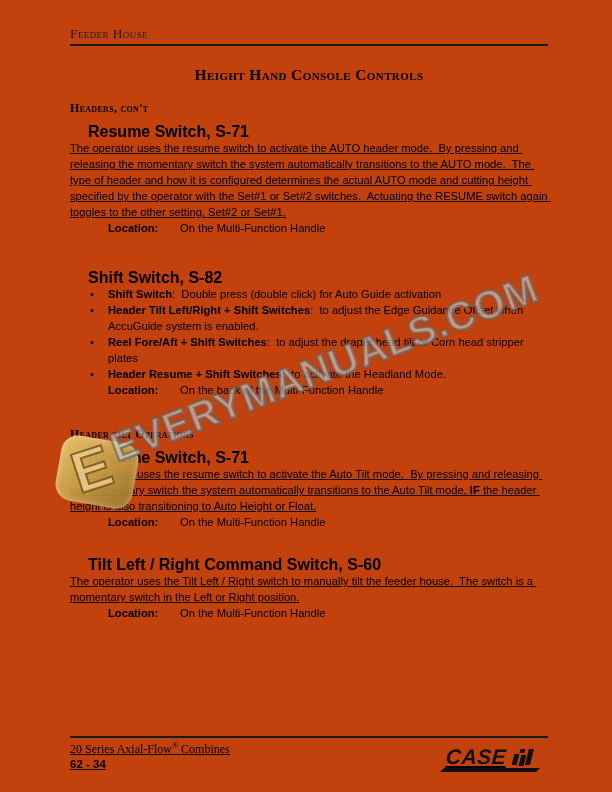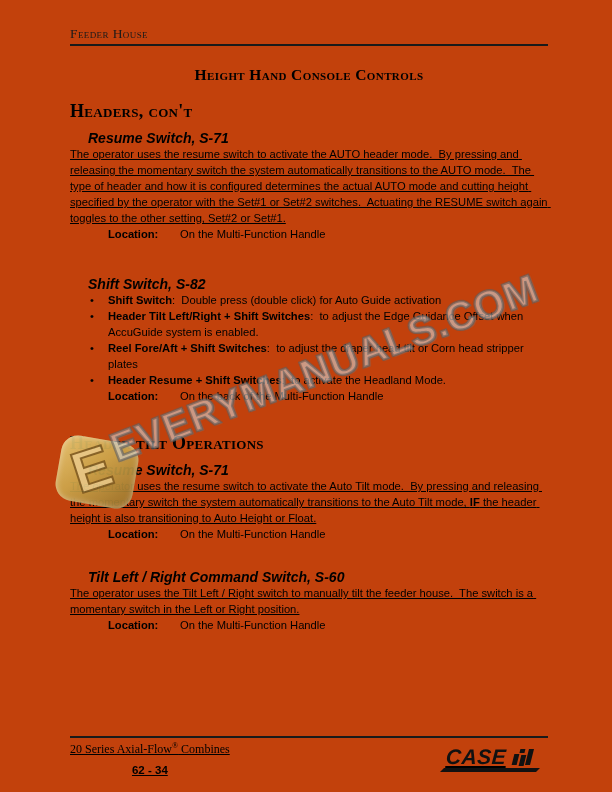--- a/index.html
+++ b/index.html
@@ -12,41 +12,41 @@
     margin-top:26px;font-family:"Liberation Serif",serif;font-variant:small-caps;
     font-size:13.5px;letter-spacing:.4px;color:#1a1a1a;
   }
   .header-rule{border-top:2.2px solid #1a1a1a;margin-top:2px;height:0;}
   .page-title{
     text-align:center;margin-top:20px;font-family:"Liberation Serif",serif;
     font-weight:bold;font-variant:small-caps;font-size:15.5px;letter-spacing:.4px;
   }
   .section-heading{
     margin-top:17px;font-family:"Liberation Serif",serif;font-weight:bold;
-    font-variant:small-caps;font-size:18px;letter-spacing:.3px;
+    font-variant:small-caps;font-size:12px;letter-spacing:.3px;
   }
-  .sub-title{font-weight:bold;font-size:14px;line-height:16px;padding-left:18px;margin-top:8px;font-style:italic;}
+  .sub-title{font-weight:bold;font-size:16px;line-height:16px;padding-left:18px;margin-top:8px;}
   .body-text{font-size:11.2px;line-height:16px;white-space:pre-wrap;margin:0;text-decoration:underline;}
   .location-row{display:flex;padding-left:38px;font-size:11.2px;line-height:16px;}
   .location-label{font-weight:bold;width:72px;flex:0 0 72px;}
   .bullet-row{display:flex;padding-left:20px;font-size:11.2px;line-height:16px;}
   .bullet-dot{width:18px;flex:0 0 18px;font-size:11.2px;}
   .bullet-text{flex:1;white-space:pre-wrap;}
   .bold{font-weight:bold;}
   .mt34{margin-top:34px;}
   .mt27{margin-top:27px;}
   .tilt-heading{margin-top:29px;}
 
   
   .footer{position:absolute;left:70px;top:736px;width:478px;text-decoration:underline;}
   .footer-rule{border-top:2px solid #1a1a1a;height:0;}
   .footer-inner{display:flex;justify-content:space-between;align-items:flex-start;margin-top:4px;}
   .footer-series{font-family:"Liberation Serif",serif;font-size:12px;line-height:14px;}
   .footer-series sup{font-size:8px;line-height:0;}
-  .footer-page{font-weight:bold;font-size:11.5px;margin-top:8px;text-align:center;}
+  .footer-page{font-weight:bold;font-size:11.5px;margin-top:2px;}
   .case-logo{margin-top:6px;margin-right:10px;display:flex;flex-direction:column;align-items:flex-start;}
   .case-row{display:flex;align-items:flex-end;}
   .case-word{
     font-family:"Liberation Sans",sans-serif;font-weight:bold;font-style:italic;
     font-size:21px;line-height:17px;letter-spacing:.5px;color:#111;transform:skewX(-4deg);
   }
   .ih-mark{display:flex;align-items:flex-end;margin-left:7px;gap:2.5px;}
   .ih-bar{background:#111;width:4.5px;transform:skewX(-14deg);}
   .ih-bar.short{height:11px;}
   .ih-mid{display:flex;flex-direction:column;align-items:center;}

